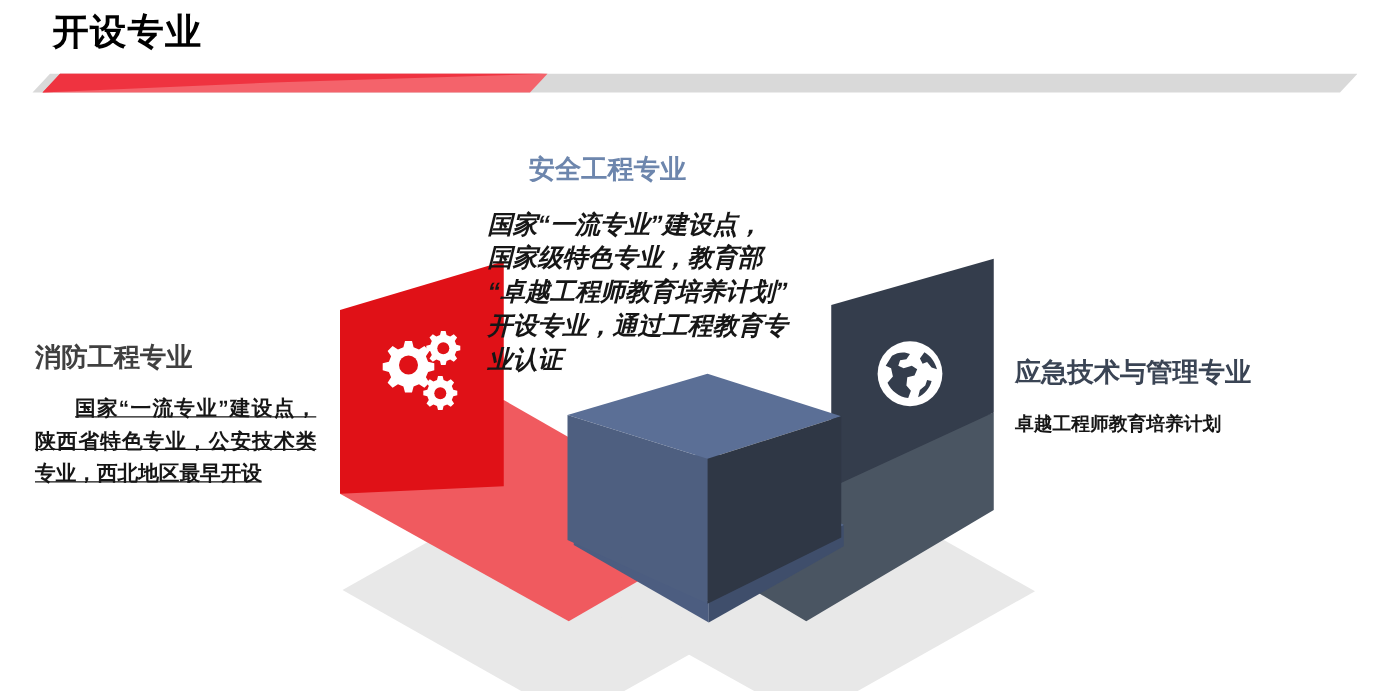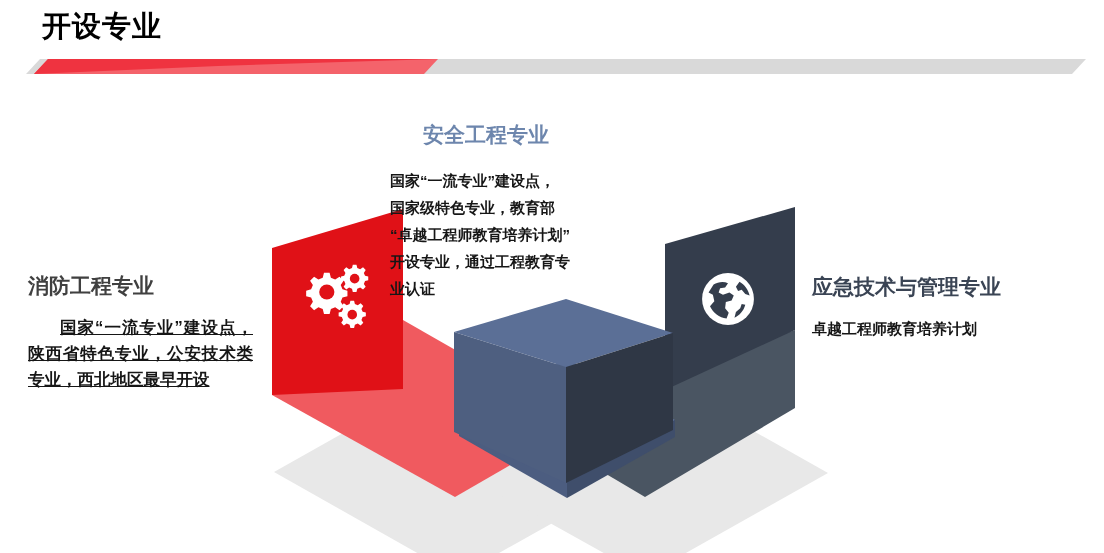--- a/index.html
+++ b/index.html
@@ -29,25 +29,25 @@
   .t-body{font-weight:bold;color:#161616;}
 
   
   #block-left{left:28px;top:272px;width:225px;}
   #block-left .t-head{font-size:21px;color:#404040;margin:0 0 14px 0;}
   #block-left .t-body{font-size:16.5px;line-height:26px;text-indent:32px;text-align:justify;text-decoration:underline;}
 
   
   #block-center{left:390px;top:98px;width:270px;margin-top:23px;}
   #block-center .t-head{font-size:21px;color:#6d86ad;margin:0 0 18px 33px;}
-  #block-center .t-body{font-size:15px;line-height:27px;}
+  #block-center .t-body{font-size:20px;line-height:27px;font-style:italic;}
 
   
   #block-right{left:812px;top:268px;width:270px;}
-  #block-right .t-head{font-size:21px;color:#3a4454;margin:5px 0 16px 0;font-family:Liberation Mono, monospace;}
+  #block-right .t-head{font-size:21px;color:#3a4454;margin:16px 0 16px 0;font-family:Liberation Mono, monospace;}
   #block-right .t-body{font-size:15px;line-height:24px;}
 </style>
 </head>
 <body>
 
 <div class="slide">
 
   <div class="page-title">开设专业</div>
 
   <svg class="divider" viewBox="0 0 1068 22" preserveAspectRatio="none">

